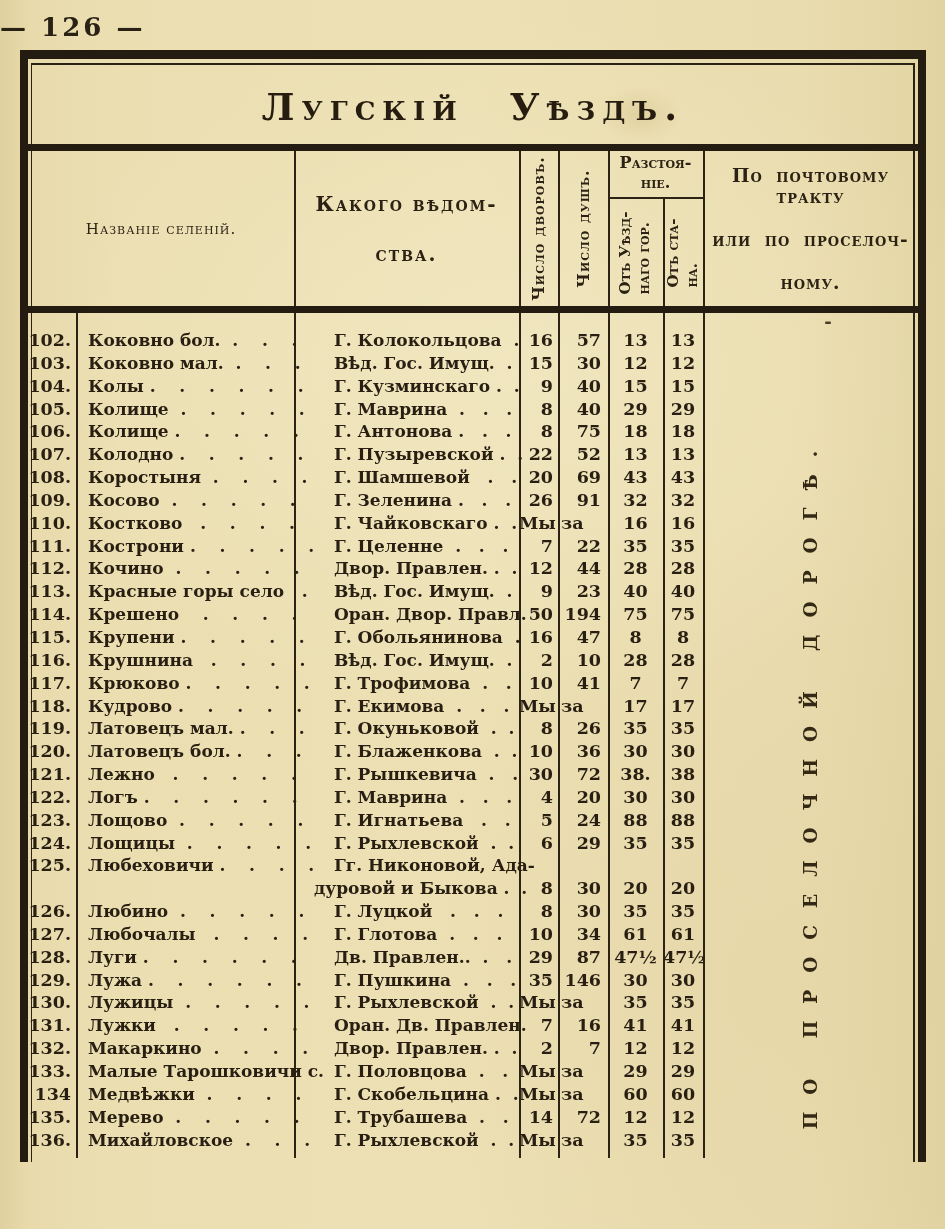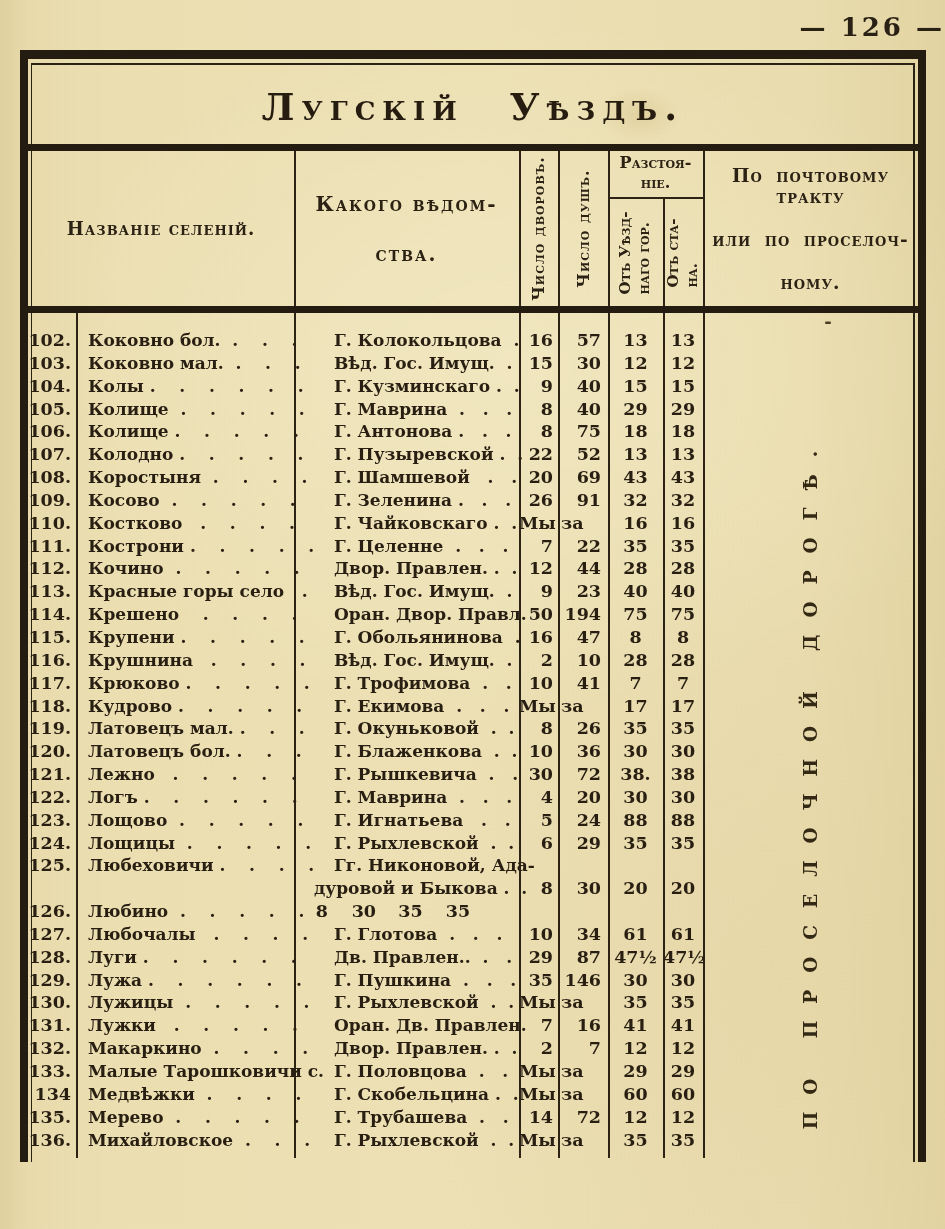--- a/index.html
+++ b/index.html
@@ -10,21 +10,21 @@
   }
   .page{
     position:absolute;inset:0;
     background:
       radial-gradient(ellipse 700px 500px at 55% 30%, rgba(255,250,225,.25), rgba(0,0,0,0) 70%),
       radial-gradient(ellipse 60px 40px at 640px 115px, rgba(190,160,90,.25), rgba(0,0,0,0) 70%),
       radial-gradient(ellipse 500px 700px at 80% 80%, rgba(220,200,150,.25), rgba(0,0,0,0) 70%),
       linear-gradient(90deg, #dfd09e 0, #e8daab 28px, #ebdfb2 120px, #ece0b4 50%, #e9dcae 85%, #e2d4a2 100%);
   }
   .page-number{
-    position:absolute;top:12px;left:0;width:100%;text-align:right;
+    position:absolute;top:12px;left:0;width:100%;text-align:left;
     font-size:26px;font-weight:700;letter-spacing:3px;color:#2a2115;
   }
   
   .frame{
     position:absolute;left:20px;top:50px;width:906px;height:1112px;
     border-top:9px solid #241c10;border-left:8px solid #241c10;border-right:8px solid #241c10;
     box-sizing:border-box;
   }
   .frame-inner-line{
     position:absolute;left:3px;right:3px;top:4px;bottom:0;
@@ -37,21 +37,21 @@
     letter-spacing:7px;word-spacing:26px;
   }
   .rule{position:absolute;left:0;width:100%;background:#241c10;}
   .rule-top{top:85px;height:7px;}
   .rule-mid{top:247px;height:7px;}
   
   .thead{position:absolute;top:92px;left:0;width:890px;height:155px;color:#2b2214;}
   .hline{position:absolute;background:#2c2315;}
   .hc{position:absolute;box-sizing:border-box;}
   .hc-name{left:0;top:0;width:266px;height:155px;display:flex;align-items:center;justify-content:center;}
-  .hc-name span{font-variant:small-caps;font-weight:700;font-size:18px;letter-spacing:1px;}
+  .hc-name span{font-variant:small-caps;font-weight:400;font-size:15px;letter-spacing:1px;}
   .hc-vedom{left:266px;top:0;width:225px;height:155px;display:flex;flex-direction:column;align-items:center;justify-content:center;gap:26px;}
   .hc-vedom span{font-variant:small-caps;font-weight:700;font-size:20px;letter-spacing:2px;}
   .rot{display:flex;align-items:center;justify-content:center;}
   .rot > span{transform:rotate(-90deg);white-space:nowrap;font-variant:small-caps;font-weight:700;}
   .hc-dvor{left:491px;top:0;width:39px;height:155px;}
   .hc-dush{left:530px;top:0;width:50px;height:155px;}
   .hc-dvor > span,.hc-dush > span{font-size:16px;letter-spacing:1px;}
   .hc-rast-top{left:580px;top:0;width:95px;height:48px;text-align:center;font-variant:small-caps;font-weight:700;font-size:16px;line-height:20px;padding-top:2px;}
   .hc-uezd{left:580px;top:48px;width:55px;height:107px;}
   .hc-stan{left:635px;top:48px;width:40px;height:107px;}
@@ -380,20 +380,21 @@
             <div class="c c-name"></div>
             <div class="c c-vedom cont">дуровой и Быкова .  .</div>
             <div class="c c-dvor">8</div>
             <div class="c c-dush">30</div>
             <div class="c c-uezd">20</div>
             <div class="c c-stan">20</div>
           </div>
           <div class="trow">
             <div class="c c-num">126.</div>
             <div class="c c-name">Любино  .    .    .    .    .</div>
+            <div class="c c-vedom">Г. Луцкой   .   .   .</div>
             <div class="c c-dvor">8</div>
             <div class="c c-dush">30</div>
             <div class="c c-uezd">35</div>
             <div class="c c-stan">35</div>
           </div>
           <div class="trow">
             <div class="c c-num">127.</div>
             <div class="c c-name">Любочалы   .    .    .    .</div>
             <div class="c c-vedom">Г. Глотова  .   .   .</div>
             <div class="c c-dvor">10</div>

